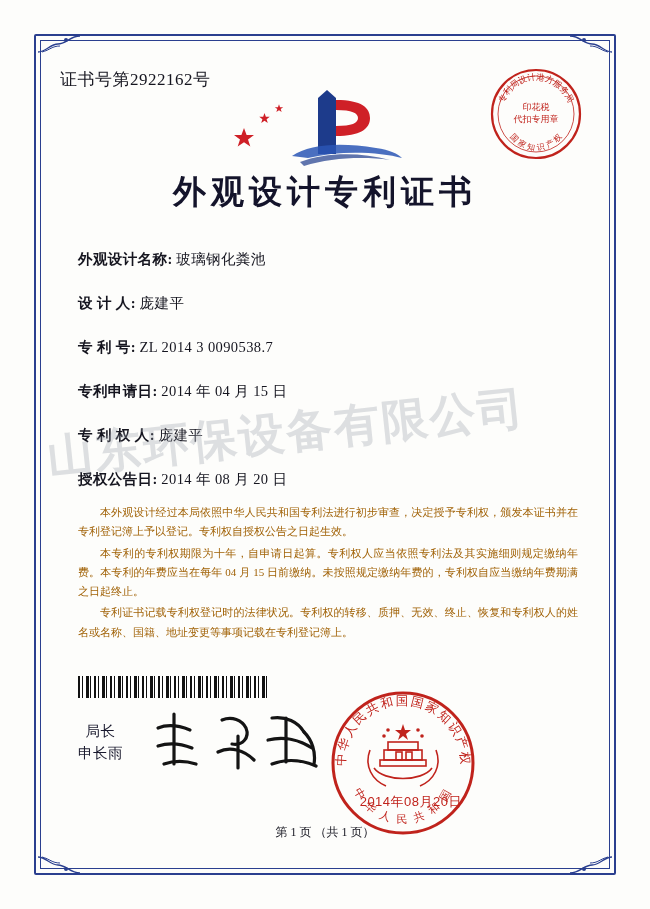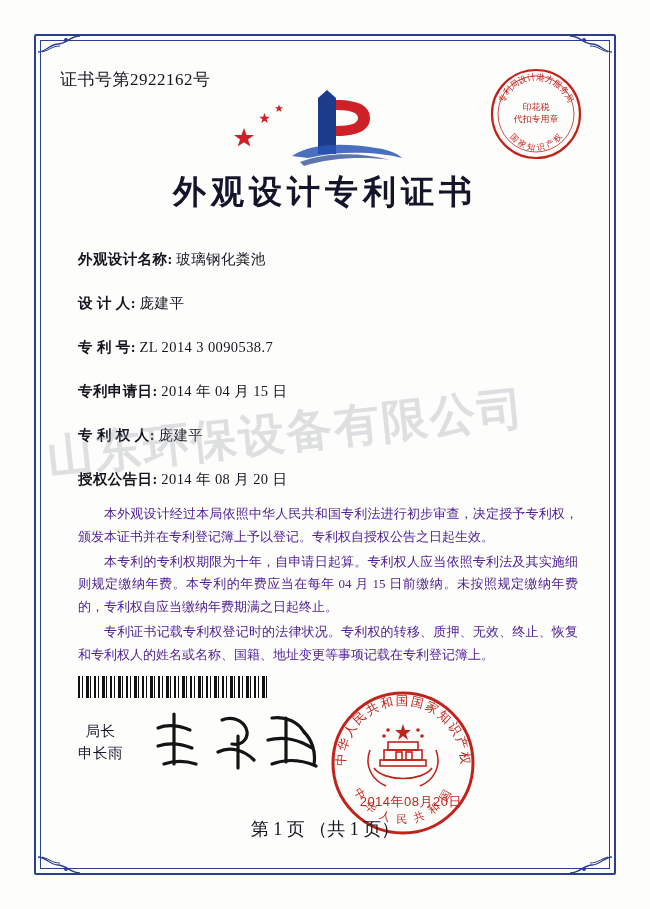--- a/index.html
+++ b/index.html
@@ -118,23 +118,23 @@
   .field-value {
     display: inline-block;
     letter-spacing: 0.4px;
   }
 
   .paragraphs {
     position: absolute;
     top: 445px;
     left: 18px;
     right: 12px;
-    font-size: 13px;
+    font-size: 11px;
     line-height: 1.75;
-    color: #4c1d95;
+    color: #a16207;
     text-align: justify;
   }
   .paragraphs p {
     margin: 0 0 2px 0;
     text-indent: 2em;
   }
 
   
   .barcode {
     position: absolute;
@@ -189,21 +189,21 @@
     letter-spacing: 0.5px;
     font-family: "Liberation Sans", sans-serif;
   }
 
   .page-no {
     position: absolute;
     bottom: 10px;
     left: 0;
     right: 0;
     text-align: center;
-    font-size: 18px;
+    font-size: 12px;
     color: #15151f;
   }
 
   
   .watermark {
     position: absolute;
     left: 46px;
     top: 398px;
     width: 560px;
     font-size: 46px;

